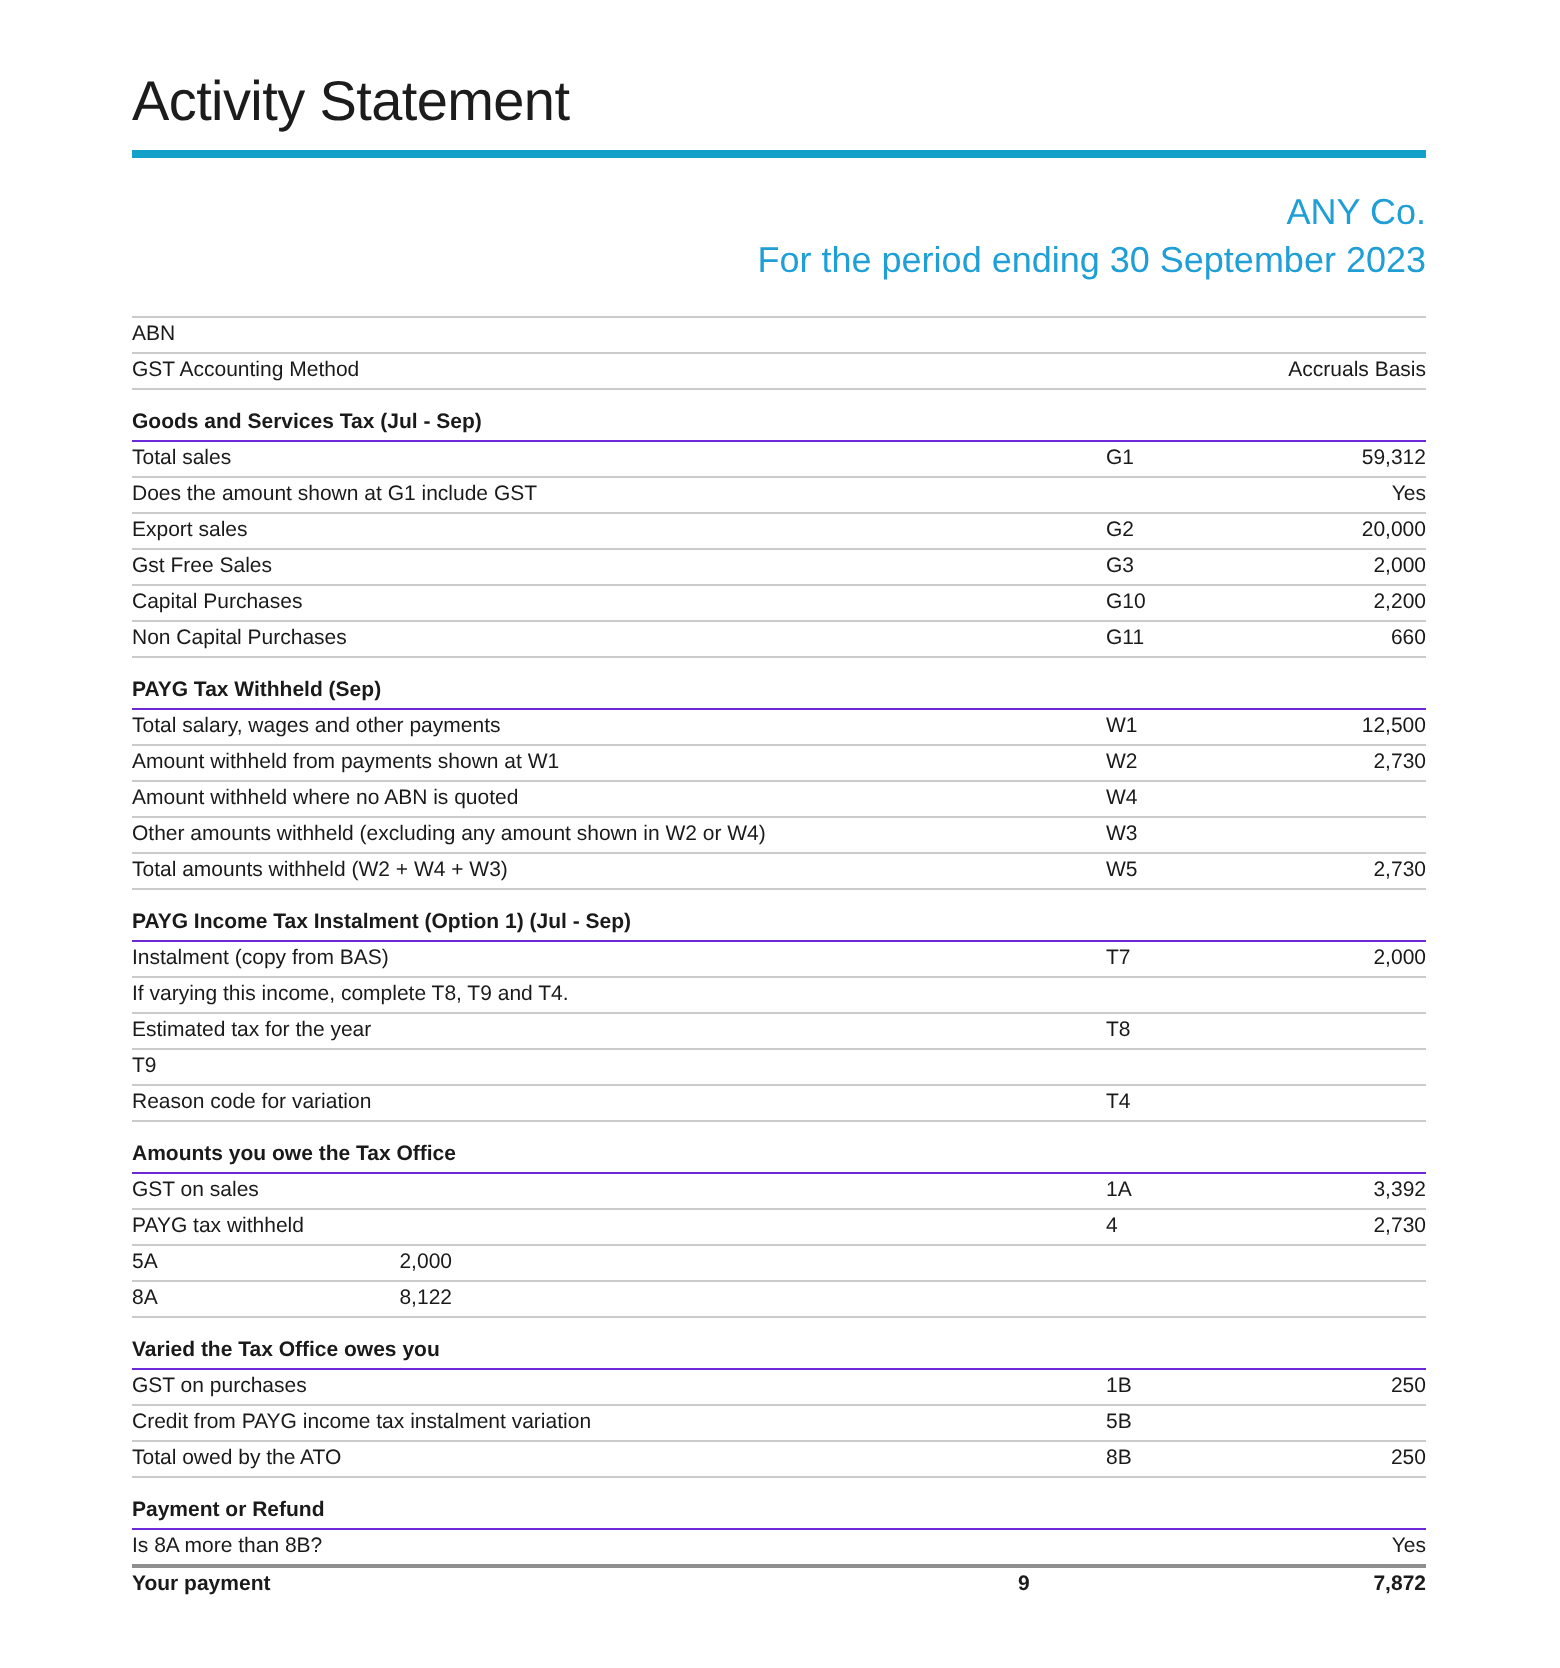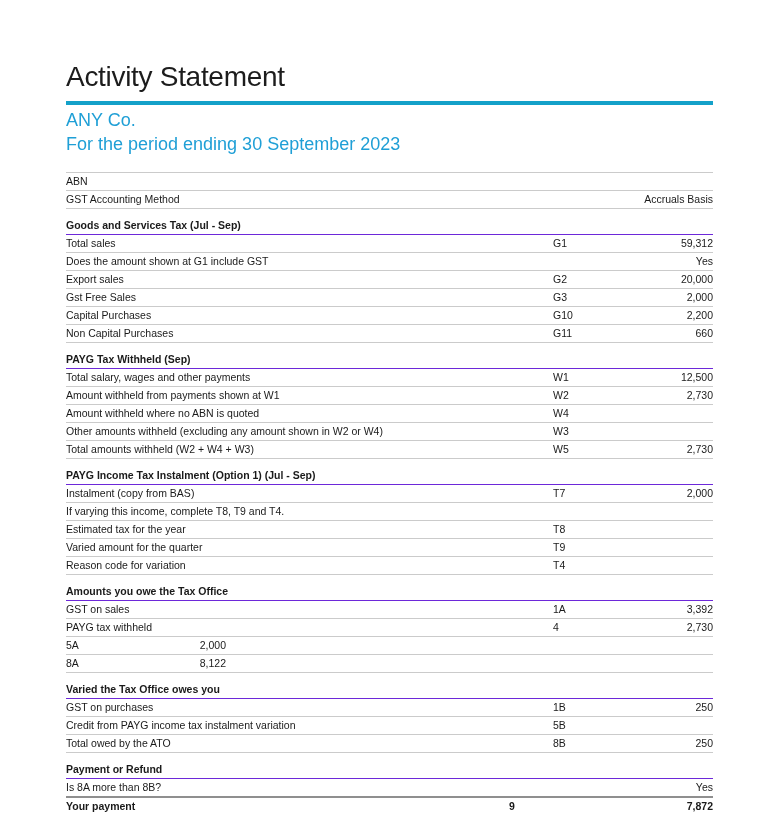--- a/index.html
+++ b/index.html
@@ -18,35 +18,35 @@
     height: 834px;
     background: #ffffff;
   }
   .content {
     position: absolute;
     left: 66px;
     width: 647px;
     top: 0;
   }
   .doc-title {
-    margin-top: 60px;
+    margin-top: 34px;
     font-size: 28px;
     line-height: 34px;
     font-weight: 400;
     letter-spacing: -0.3px;
     color: #1c1c1c;
   }
   .title-rule {
     height: 4px;
     margin-top: 7px;
     background: #14A1C9;
   }
   .subtitle {
-    margin-top: 3px;
-    text-align: left;
+    margin-top: 15px;
+    text-align: right;
     font-size: 18px;
     line-height: 24px;
     color: #1F9FD6;
   }
   .statement-table {
     margin-top: 16px;
     border-top: 1px solid #cbcbcb;
   }
   .row {
     display: flex;
@@ -168,21 +168,20 @@
           <span class="label">If varying this income, complete T8, T9 and T4.</span>
           <span class="code"></span>
           <span class="value"></span>
         </div>
         <div class="row">
           <span class="label">Estimated tax for the year</span>
           <span class="code">T8</span>
           <span class="value"></span>
         </div>
         <div class="row">
-          <span class="label">Varied amount for the quarter</span>
           <span class="code">T9</span>
           <span class="value"></span>
         </div>
         <div class="row">
           <span class="label">Reason code for variation</span>
           <span class="code">T4</span>
           <span class="value"></span>
         </div>
         <div class="section-header">Amounts you owe the Tax Office</div>
         <div class="row">

